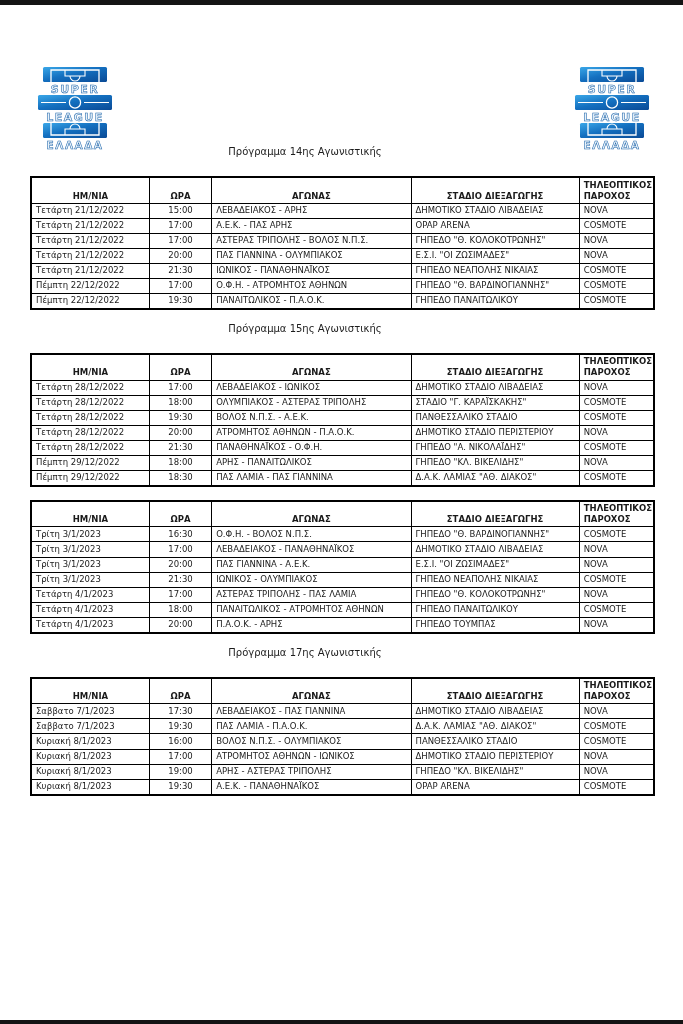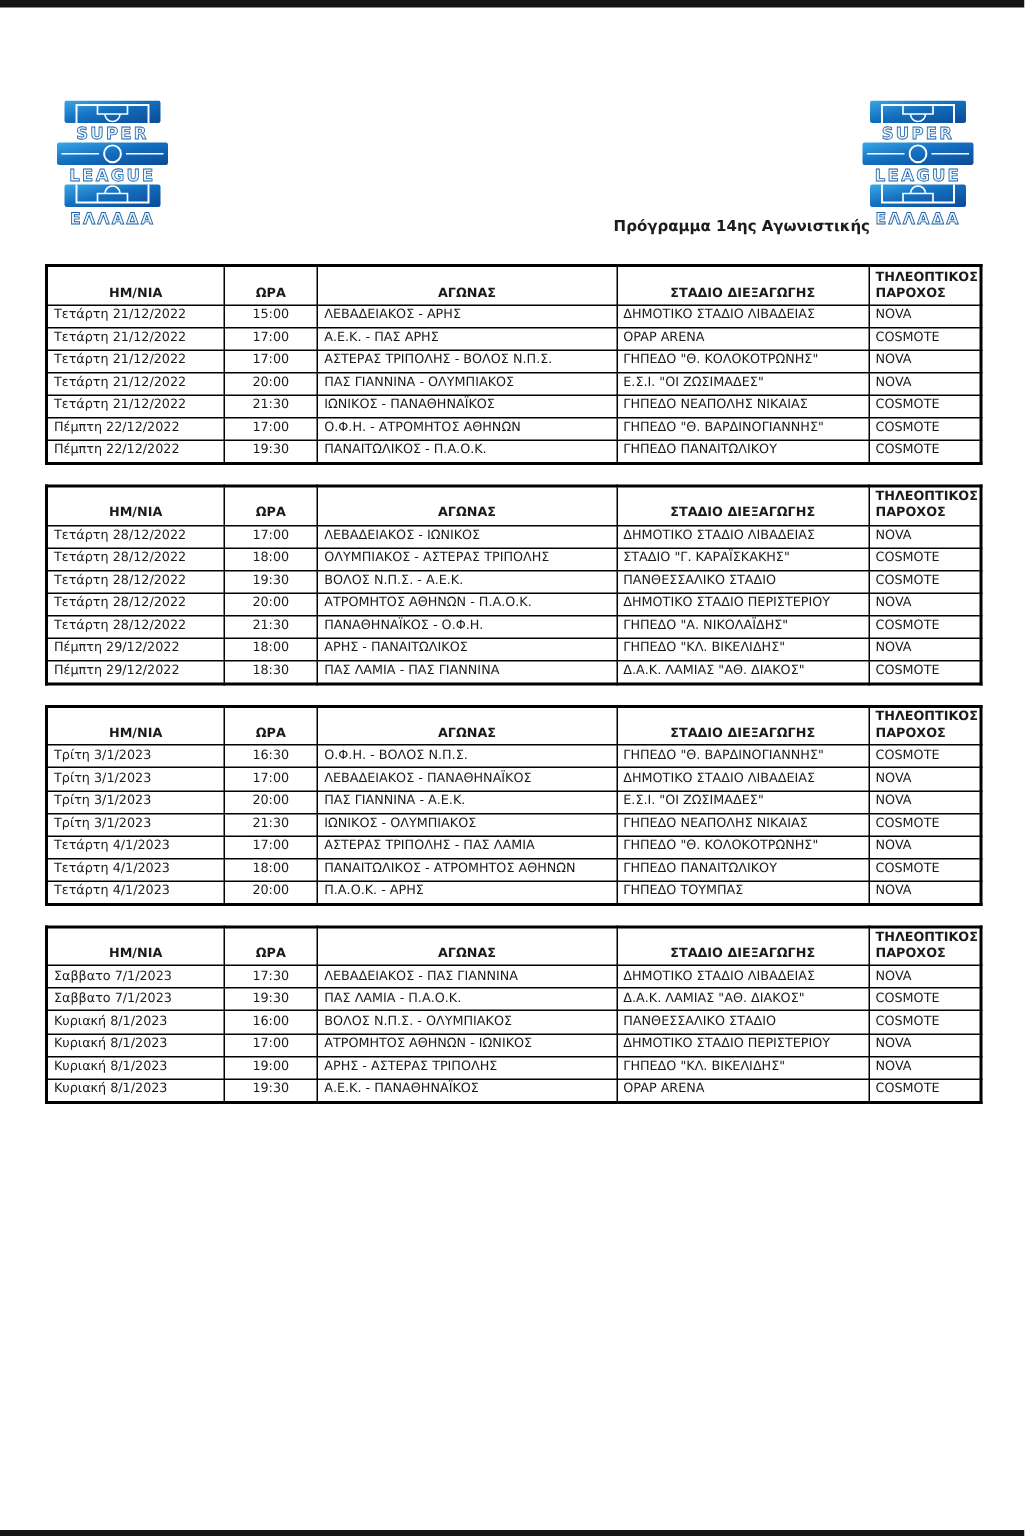--- a/index.html
+++ b/index.html
@@ -17,22 +17,22 @@
 
   .logo { position:absolute; width:76px; height:86px; top:67px;text-align:right; }
   .logo.left { left:37px; }
   .logo.right { left:574px; }
 
   .content { position:absolute; left:30px; top:146px; width:625px; }
 
   .section { margin:0; }
   .section-title {
     width:550px;
-    text-align:right;
-    font-weight:bold;
+    text-align:center;
+    font-weight:normal;
     font-size:10px;
     color:#1c1c1c;
     margin-bottom:19px;
   }
   table.fixtures {
     width:625px;
     border-collapse:collapse;
     border:2px solid #000;
     table-layout:fixed;
     margin-bottom:13px;
@@ -201,20 +201,21 @@
             <td class="c-time">19:30</td>
             <td class="c-match">ΠΑΝΑΙΤΩΛΙΚΟΣ - Π.Α.Ο.Κ.</td>
             <td class="c-stadium">ΓΗΠΕΔΟ ΠΑΝΑΙΤΩΛΙΚΟΥ</td>
             <td class="c-provider">COSMOTE</td>
           </tr>
         </tbody>
     </table>
   </div>
 
   <div class="section">
+    <div class="section-title">Πρόγραμμα 15ης Αγωνιστικής</div>
     <table class="fixtures">
       <colgroup>
         <col class="w-date">
           <col class="w-time">
           <col class="w-match">
           <col class="w-stadium">
           <col class="w-provider">
       </colgroup>
       <thead>
           <tr>
@@ -345,20 +346,21 @@
             <td class="c-time">20:00</td>
             <td class="c-match">Π.Α.Ο.Κ. - ΑΡΗΣ</td>
             <td class="c-stadium">ΓΗΠΕΔΟ ΤΟΥΜΠΑΣ</td>
             <td class="c-provider">NOVA</td>
           </tr>
         </tbody>
     </table>
   </div>
 
   <div class="section">
+    <div class="section-title">Πρόγραμμα 17ης Αγωνιστικής</div>
     <table class="fixtures">
       <colgroup>
         <col class="w-date">
           <col class="w-time">
           <col class="w-match">
           <col class="w-stadium">
           <col class="w-provider">
       </colgroup>
       <thead>
           <tr>

